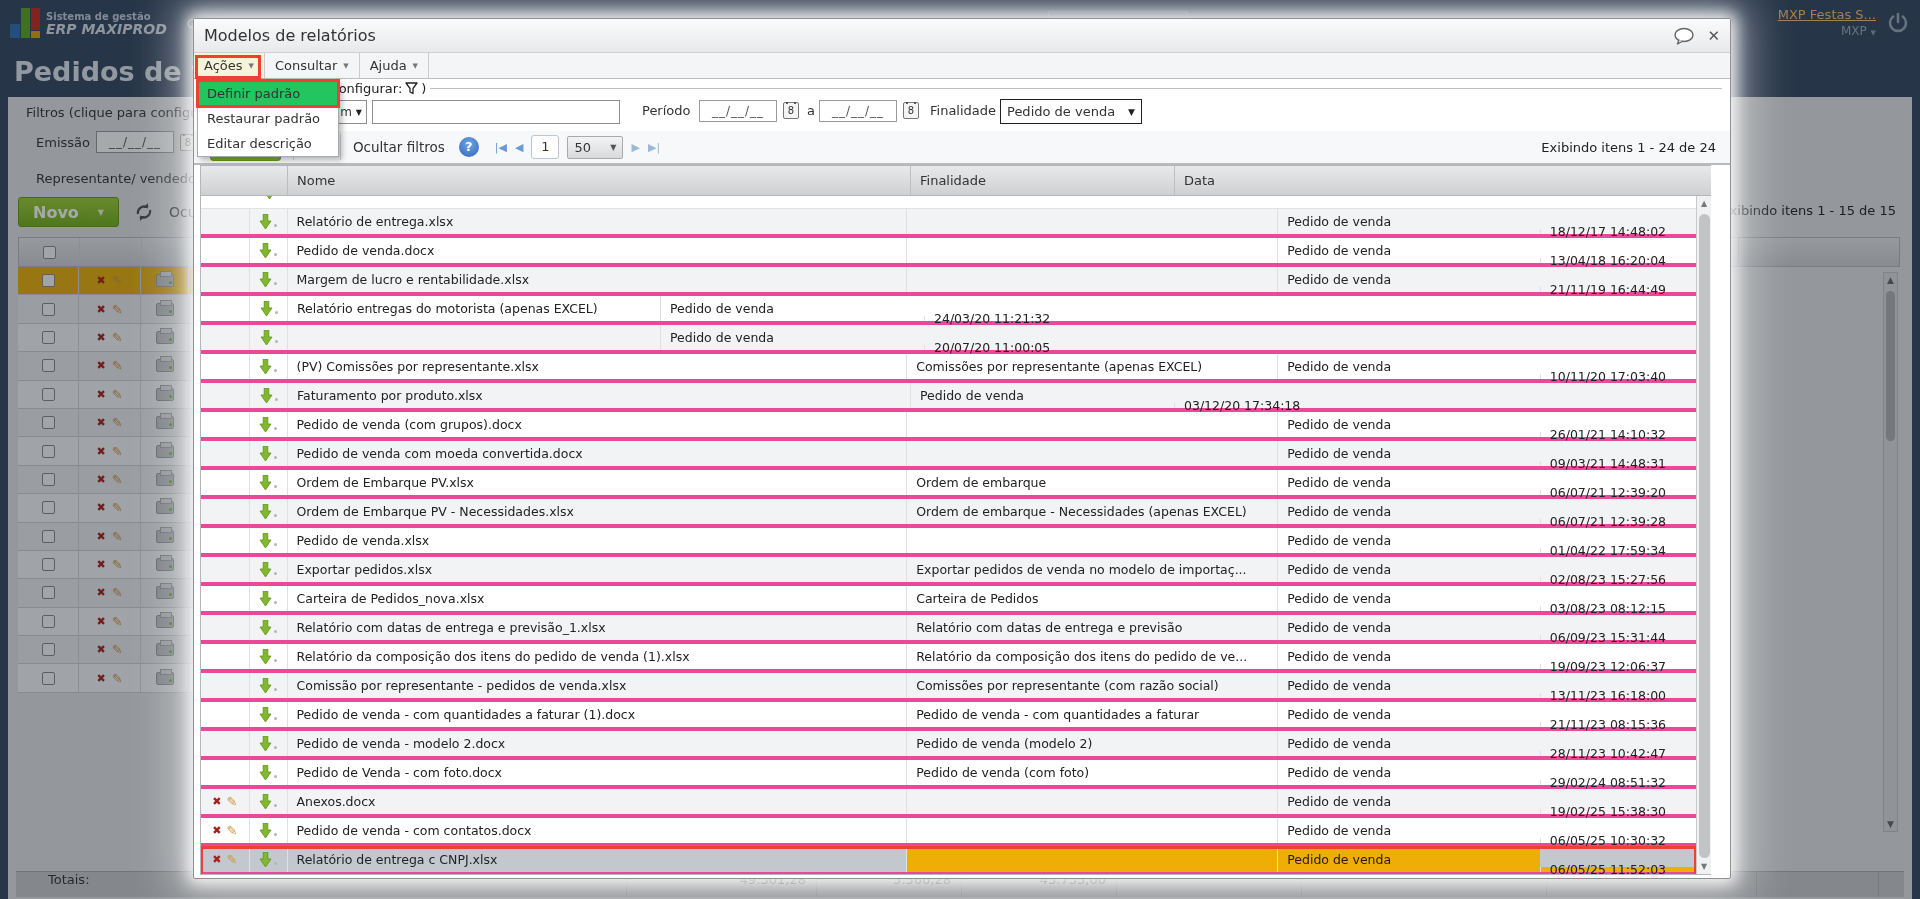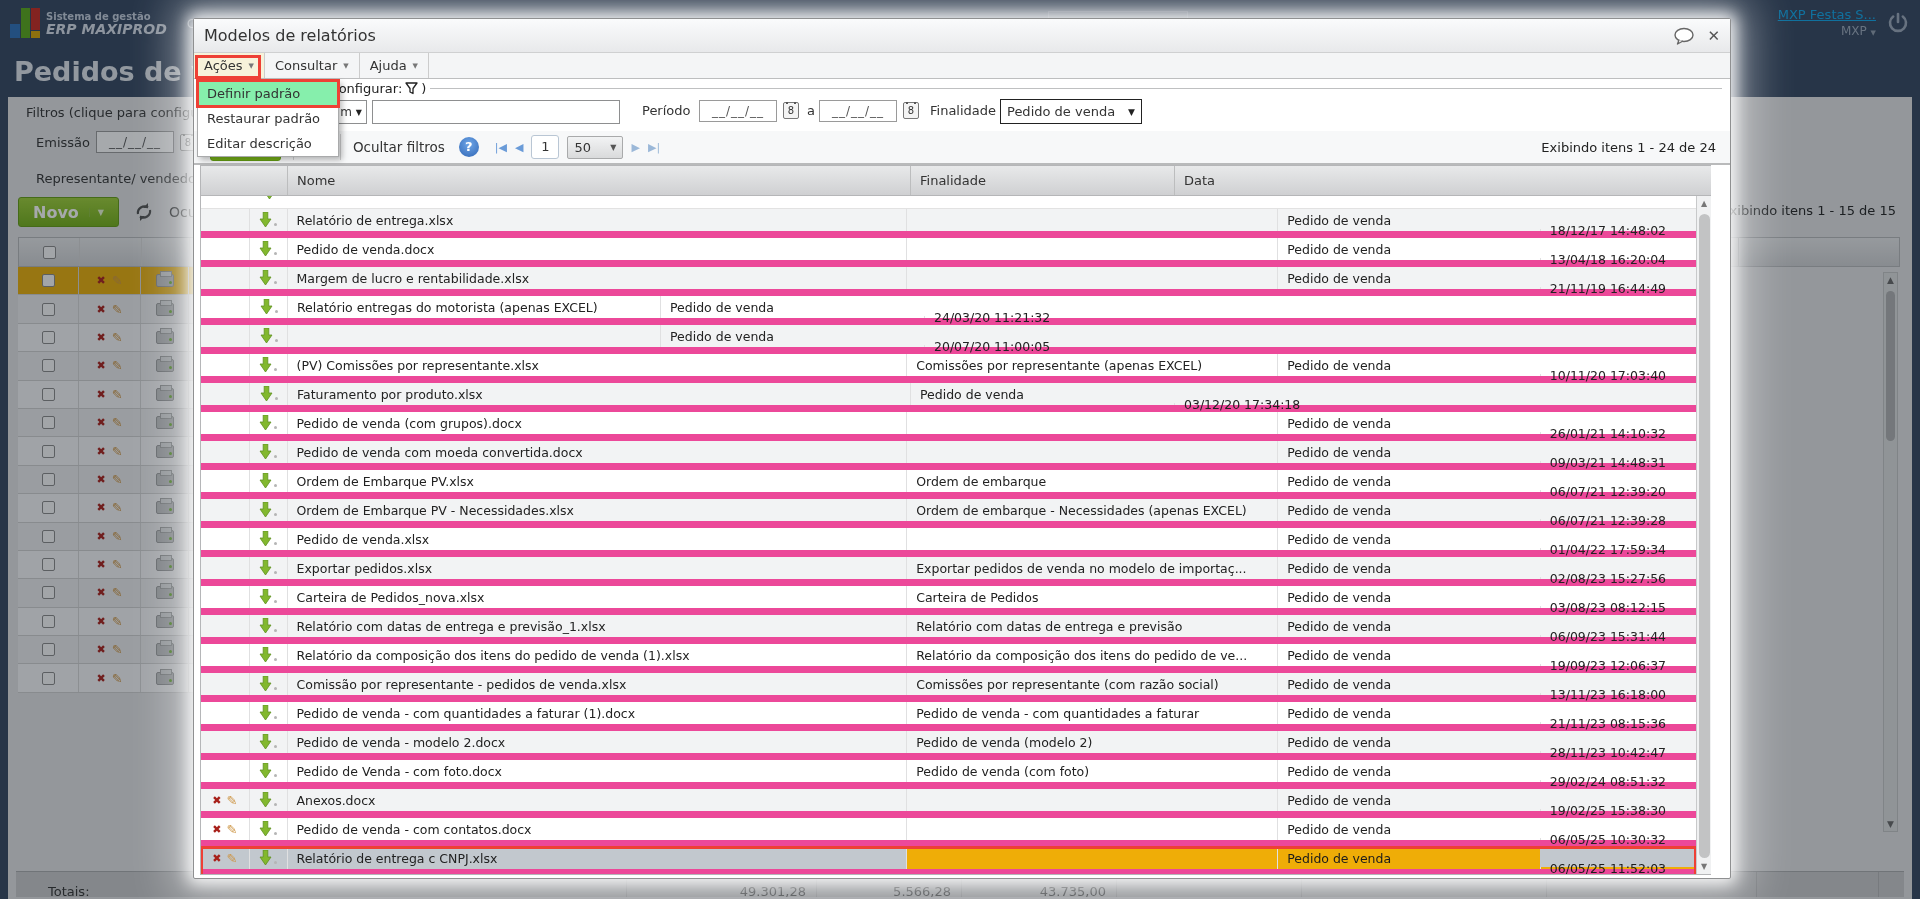--- a/index.html
+++ b/index.html
@@ -22,21 +22,21 @@
   .logo-txt .l2 { font-size:14px; color:#d7dee8; font-weight:bold; font-style:italic; }
   .menus { display:flex; align-items:center; gap:4px; font-size:13px; }
   .menu-item { padding:4px 6px; white-space:nowrap; cursor:pointer; display:flex; align-items:center; gap:5px; }
   .caret { font-size:7px; color:#8e9bac; }
   .tb-icons { display:flex; align-items:center; gap:6px; margin-left:8px; }
   .tb-ico { font-size:13px; color:#93a0b2; }
   .tb-search { margin-left:10px; width:140px; height:24px; background:#3d4d65;
     border:1px solid #5c6b82; color:#97a4b5; font-size:12px; padding:0 6px; }
   .tb-right { position:absolute; right:10px; top:0; height:46px; display:flex; align-items:center; gap:10px; }
   .acct { text-align:right; line-height:1.25; }
-  .acct-link { font-size:13px; color:#0ea5e9; text-decoration:underline; cursor:pointer; }
+  .acct-link { font-size:13px; color:#fdba74; text-decoration:underline; cursor:pointer; }
   .acct-short { font-size:12px; color:#9aa7b8; }
   .power { width:24px; height:24px; }
 
   
   .page { position:absolute; left:0; top:46px; width:1920px; height:853px; z-index:4; }
   .page-titlebar { position:absolute; left:0; top:0; width:1920px; height:51px; background:#32445e; }
   .page-title { position:absolute; left:14px; top:10px; font-size:27px; font-weight:bold;
     color:#dfe4ea; white-space:nowrap; }
   .page-body { position:absolute; left:0; top:51px; width:1920px; height:802px;
     background:#e2e3e4; border-left:8px solid #32445e; border-right:8px solid #32445e; }
@@ -77,21 +77,21 @@
   .bg-status { position:absolute; right:16px; top:106px; font-size:13px; color:#222; }
   .bg-rheader { position:absolute; left:920px; right:12px; top:140px; height:30px;
     background:linear-gradient(#e6e7e8,#cfd0d2); border:1px solid #b5b6b8; }
   .bg-rheader i { position:absolute; right:160px; top:0; bottom:0; border-left:1px solid #b5b6b8; }
   .bg-scroll { position:absolute; right:14px; top:175px; width:15px; height:560px; background:#dcdddd; border:1px solid #c2c3c4; }
   .bg-scroll .up,.bg-scroll .dn { position:absolute; left:0; right:0; text-align:center; font-size:9px; color:#666; }
   .bg-scroll .up { top:2px; } .bg-scroll .dn { bottom:2px; }
   .bg-scroll .thumb { position:absolute; left:2px; right:2px; top:18px; height:150px; background:#aeafb0; border-radius:5px; }
   .bg-totais { position:absolute; left:8px; right:8px; bottom:2px; height:26px; background:#c8c9ca;
     border-top:1px solid #a9aaab; font-size:13px; color:#333; }
-  .bg-totais span { position:absolute; top:12px; }
+  .bg-totais span { position:absolute; top:0; }
   .bg-totais .b { position:absolute; top:0; bottom:0; border-left:1px solid #b3b4b5; }
 
   
   .overlay { position:absolute; left:0; top:0; width:1920px; height:899px;
     background:rgba(22,28,38,0.38); z-index:40; }
 
   
   .modal { position:absolute; left:193px; top:18px; width:1538px; height:861px; z-index:100;
     background:#fff; border:1px solid #8f9091; border-radius:2px;
     box-shadow:0 0 16px 5px rgba(255,255,255,0.9), 0 0 45px 18px rgba(255,255,255,0.45); }
@@ -106,21 +106,21 @@
   .m-menu { display:flex; align-items:center; gap:6px; padding:0 10px; border-right:1px solid #ccc; cursor:pointer; }
   .m-menu .caret { color:#777; }
   .m-menu.active { background:#f7f2da; }
   .ann-acoes { position:absolute; left:1px; top:36px; width:66px; height:24px;
     border:3px solid var(--annred); z-index:220; pointer-events:none; }
 
   
   .dropdown { position:absolute; left:3px; top:61px; width:142px; background:#fff;
     border:1px solid #a9aaab; box-shadow:3px 3px 6px rgba(0,0,0,0.28); z-index:210; font-size:13px; color:#333; }
   .dd-item { height:25px; display:flex; align-items:center; padding:0 9px; cursor:pointer; white-space:nowrap; }
-  .dd-item.sel { background:#86efac; outline:3px solid var(--annred); outline-offset:-1px; }
+  .dd-item.sel { background:#22c55e; outline:3px solid var(--annred); outline-offset:-1px; }
 
   
   .m-filters { position:absolute; left:0; top:60px; right:0; height:52px; font-size:13px; color:#333; }
   .m-filters .fline { position:absolute; left:8px; right:8px; top:9px; border-top:1px solid #bfc0c1; }
   .m-legend { position:absolute; left:9px; top:2px; background:#fff; padding:0 4px;
     white-space:nowrap; display:flex; align-items:center; gap:3px; font-size:13px; color:#222; }
   .m-fcontrols { position:absolute; left:0; top:20px; right:0; height:26px; }
   .f-sel { position:absolute; left:115px; top:1px; width:58px; height:24px; border:1px solid #8e8f90;
     background:#fff; font-size:12px; display:flex; align-items:center; justify-content:flex-end; gap:4px; padding:0 4px; }
   .f-sel .caret { color:#222; font-size:8px; }
@@ -156,21 +156,21 @@
   .m-status { margin-left:auto; margin-right:14px; font-size:13px; color:#222; }
 
   
   .m-table { position:absolute; left:6px; top:146px; width:1511px; bottom:3px; border:1px solid #b5b6b8; border-right:none; }
   .m-thead { display:flex; height:30px; background:linear-gradient(#e8e9ea,#cfd0d2);
     border-bottom:1px solid #b5b6b8; font-size:13px; color:#333; align-items:center; }
   .m-thead .hc { border-left:1px solid #bcbdbe; align-self:stretch; display:flex; align-items:center; padding-left:9px; }
   .m-tbody { position:absolute; left:0; right:15px; top:30px; bottom:0; overflow:hidden; background:#fff; }
   .part-row { height:13px; overflow:hidden; position:relative; border-bottom:1px solid #e2e2e2; background:#fff; }
   .part-row .dl { position:absolute; left:62px; top:-12px; }
-  .trow { display:flex; height:29px; align-items:center; border-bottom:7px solid #ec4899;
+  .trow { display:flex; height:29px; align-items:center; border-bottom:4px solid #ec4899;
     background:#fff; font-size:12.5px; color:#222; }
   .trow.odd { background:#f2f3f4; }
   .trow.hl { background:var(--selgray); outline:3px solid var(--annred); outline-offset:-2px; position:relative; z-index:3; }
   .trow.hl .c-desc,.trow.hl .c-fin,.trow.hl .c-data { background:var(--hlorange); color:#1c1c1c; }
   .cell { align-self:stretch; display:flex; align-items:center; border-left:1px solid #e0e0e1; padding-left:9px; }
   .cell:first-child { border-left:none; }
   .cell-actions { width:48px; justify-content:center; gap:5px; padding-left:0; }
   .cell-arrow { width:38px; justify-content:center; padding-left:0; gap:2px; }
   .c-nome { width:623px; white-space:nowrap; overflow:hidden; }
   .c-desc { width:373px; white-space:nowrap; overflow:hidden; }

